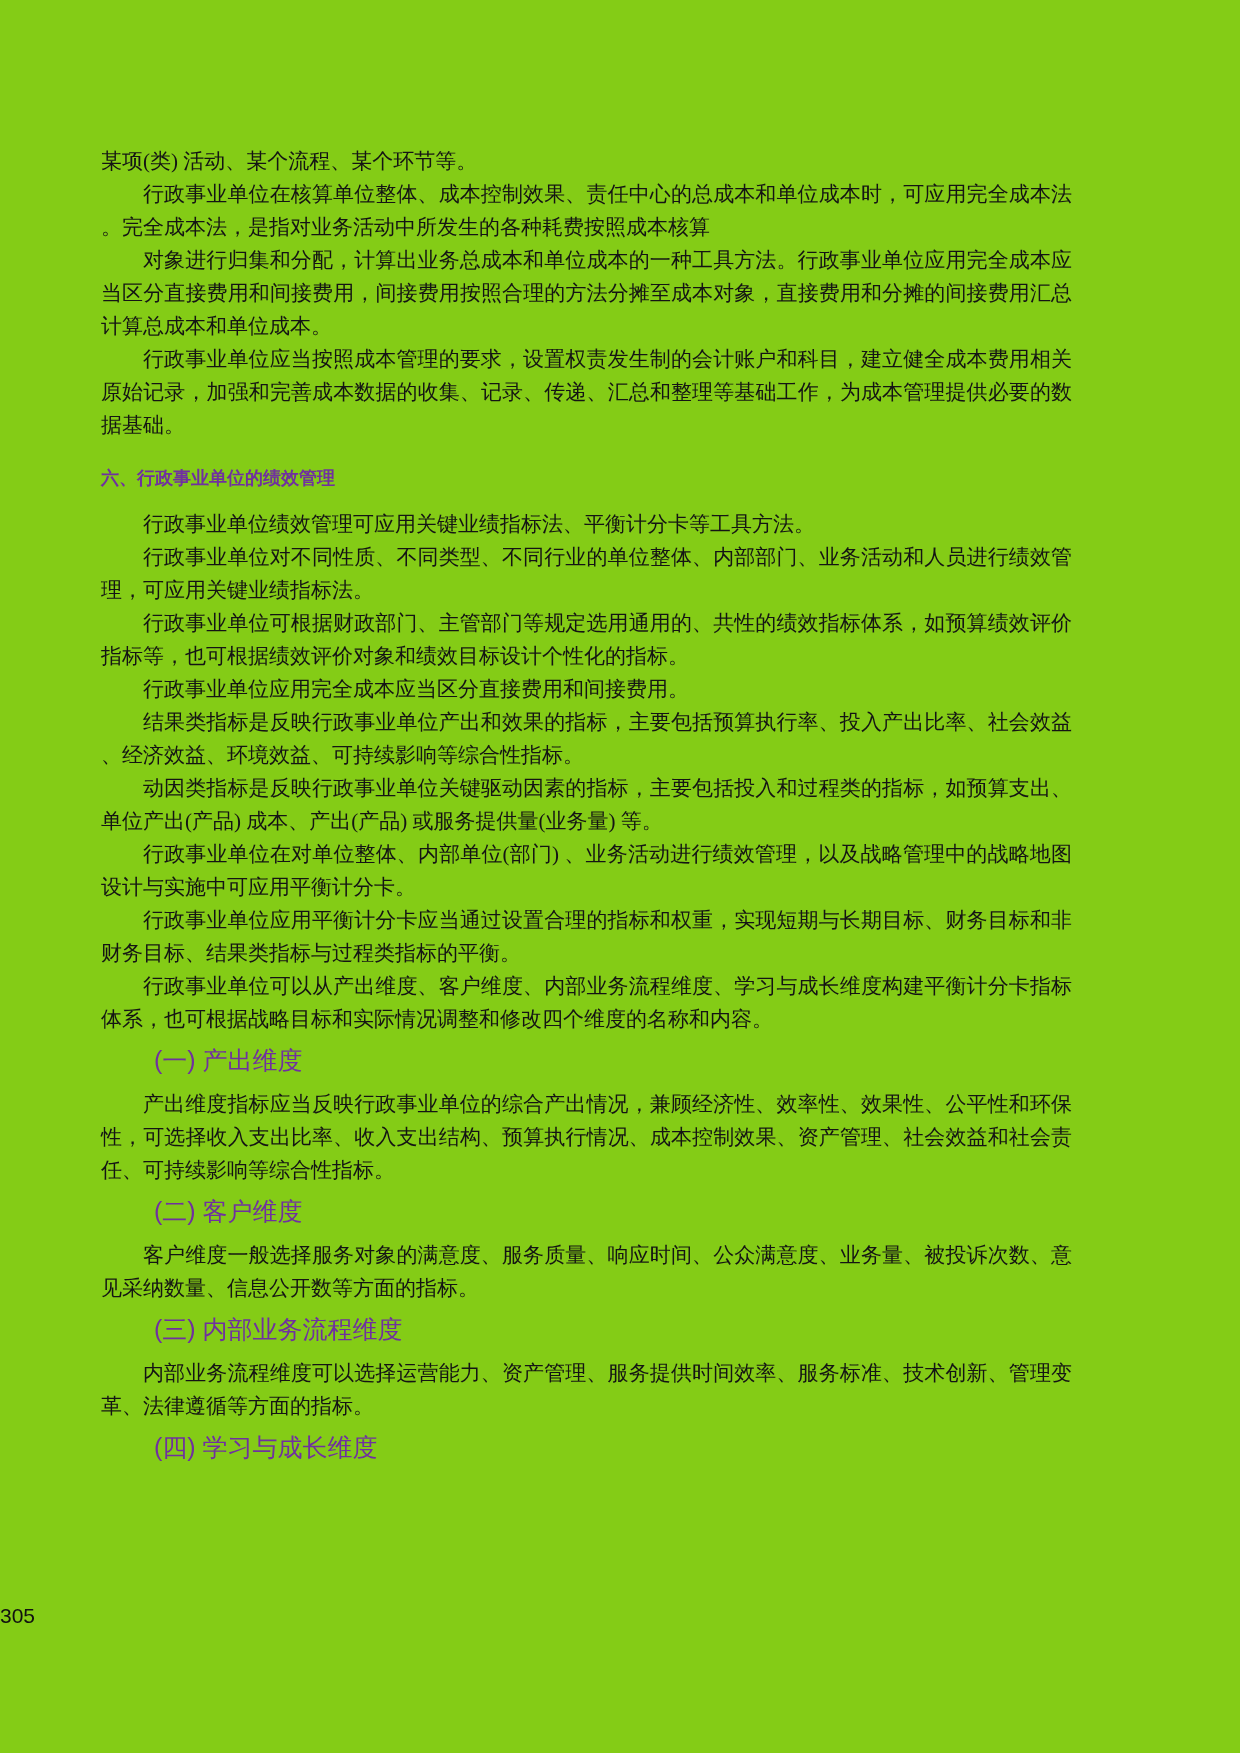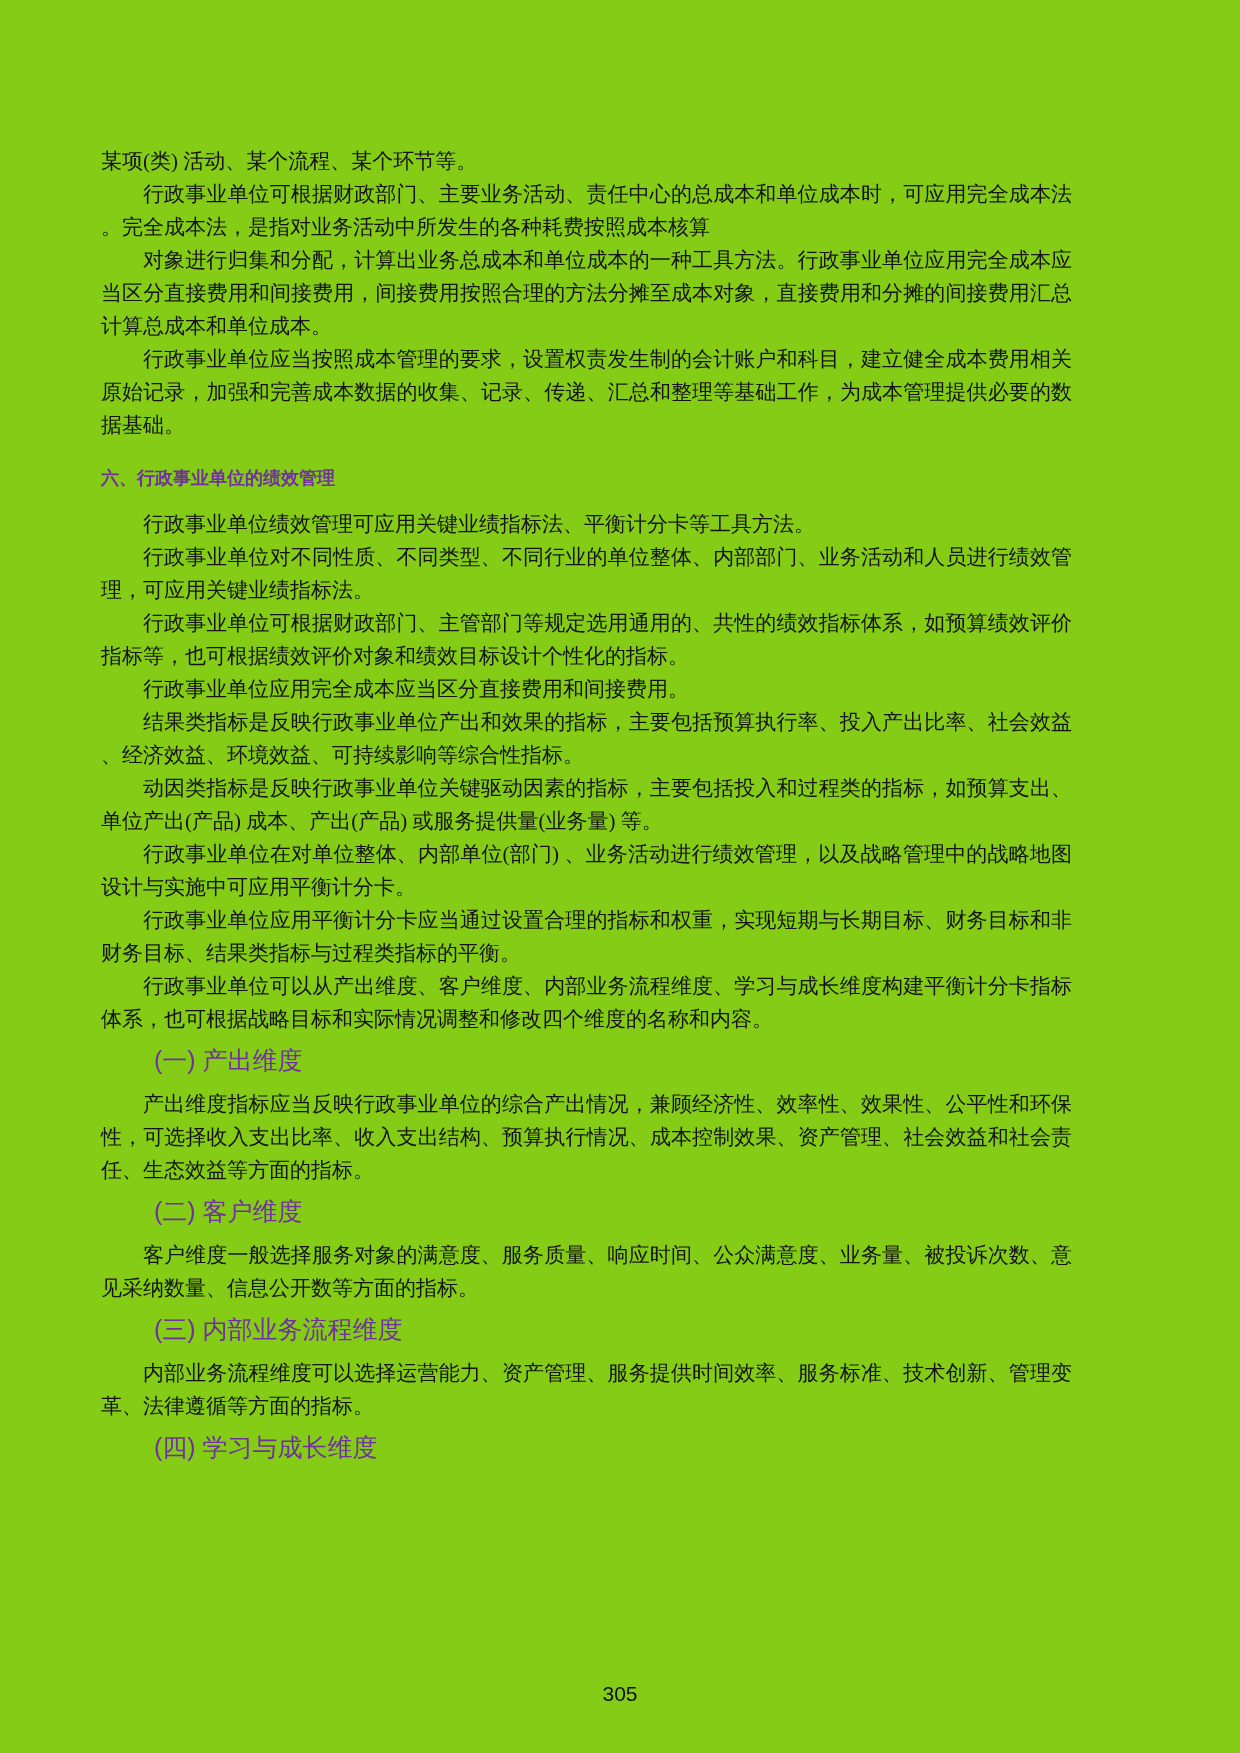--- a/index.html
+++ b/index.html
@@ -35,50 +35,49 @@
     font-family: "Liberation Sans", "DejaVu Sans", sans-serif;
     font-weight: normal;
     font-size: 25px;
     line-height: 36px;
     color: var(--accent);
     margin: 6px 0 10px 0;
     padding-left: 53px;
   }
   .footer {
     position: absolute;
-    top: 1682px;
+    top: 1604px;
     left: 0;
     width: 1240px;
-    text-align: center;
     font-family: "Liberation Sans", "DejaVu Sans", sans-serif;
     font-size: 21px;
     color: #111111;
   }
 </style>
 </head>
 <body>
 
 <div class="page">
   <main id="doc">
       <div class="para">某项(类) 活动、某个流程、某个环节等。</div>
-      <div class="para indent">行政事业单位可根据财政部门、主要业务活动、责任中心的总成本和单位成本时，可应用完全成本法。完全成本法，是指对业务活动中所发生的各种耗费按照成本核算</div>
+      <div class="para indent">行政事业单位在核算单位整体、成本控制效果、责任中心的总成本和单位成本时，可应用完全成本法。完全成本法，是指对业务活动中所发生的各种耗费按照成本核算</div>
       <div class="para indent">对象进行归集和分配，计算出业务总成本和单位成本的一种工具方法。行政事业单位应用完全成本应当区分直接费用和间接费用，间接费用按照合理的方法分摊至成本对象，直接费用和分摊的间接费用汇总计算总成本和单位成本。</div>
       <div class="para indent">行政事业单位应当按照成本管理的要求，设置权责发生制的会计账户和科目，建立健全成本费用相关原始记录，加强和完善成本数据的收集、记录、传递、汇总和整理等基础工作，为成本管理提供必要的数据基础。</div>
       <div class="h1">六、行政事业单位的绩效管理</div>
       <div class="para indent">行政事业单位绩效管理可应用关键业绩指标法、平衡计分卡等工具方法。</div>
       <div class="para indent">行政事业单位对不同性质、不同类型、不同行业的单位整体、内部部门、业务活动和人员进行绩效管理，可应用关键业绩指标法。</div>
       <div class="para indent">行政事业单位可根据财政部门、主管部门等规定选用通用的、共性的绩效指标体系，如预算绩效评价指标等，也可根据绩效评价对象和绩效目标设计个性化的指标。</div>
       <div class="para indent">行政事业单位应用完全成本应当区分直接费用和间接费用。</div>
       <div class="para indent">结果类指标是反映行政事业单位产出和效果的指标，主要包括预算执行率、投入产出比率、社会效益、经济效益、环境效益、可持续影响等综合性指标。</div>
       <div class="para indent">动因类指标是反映行政事业单位关键驱动因素的指标，主要包括投入和过程类的指标，如预算支出、单位产出(产品) 成本、产出(产品) 或服务提供量(业务量) 等。</div>
       <div class="para indent">行政事业单位在对单位整体、内部单位(部门) 、业务活动进行绩效管理，以及战略管理中的战略地图设计与实施中可应用平衡计分卡。</div>
       <div class="para indent">行政事业单位应用平衡计分卡应当通过设置合理的指标和权重，实现短期与长期目标、财务目标和非财务目标、结果类指标与过程类指标的平衡。</div>
       <div class="para indent">行政事业单位可以从产出维度、客户维度、内部业务流程维度、学习与成长维度构建平衡计分卡指标体系，也可根据战略目标和实际情况调整和修改四个维度的名称和内容。</div>
       <div class="h2">(一) 产出维度</div>
-      <div class="para indent">产出维度指标应当反映行政事业单位的综合产出情况，兼顾经济性、效率性、效果性、公平性和环保性，可选择收入支出比率、收入支出结构、预算执行情况、成本控制效果、资产管理、社会效益和社会责任、生态效益等方面的指标。</div>
+      <div class="para indent">产出维度指标应当反映行政事业单位的综合产出情况，兼顾经济性、效率性、效果性、公平性和环保性，可选择收入支出比率、收入支出结构、预算执行情况、成本控制效果、资产管理、社会效益和社会责任、可持续影响等综合性指标。</div>
       <div class="h2">(二) 客户维度</div>
       <div class="para indent">客户维度一般选择服务对象的满意度、服务质量、响应时间、公众满意度、业务量、被投诉次数、意见采纳数量、信息公开数等方面的指标。</div>
       <div class="h2">(三) 内部业务流程维度</div>
       <div class="para indent">内部业务流程维度可以选择运营能力、资产管理、服务提供时间效率、服务标准、技术创新、管理变革、法律遵循等方面的指标。</div>
       <div class="h2">(四) 学习与成长维度</div>
     </main>
   <div class="footer">305</div>
 </div>
 
 </body></html>

